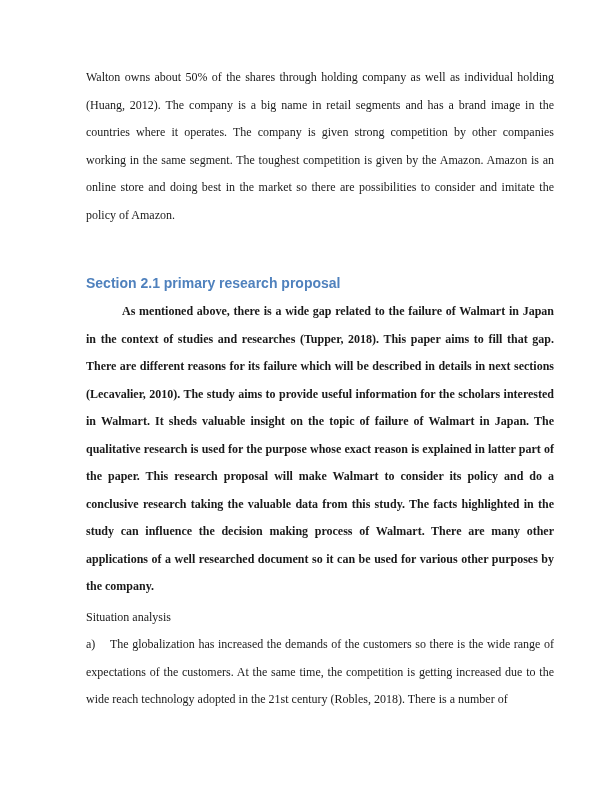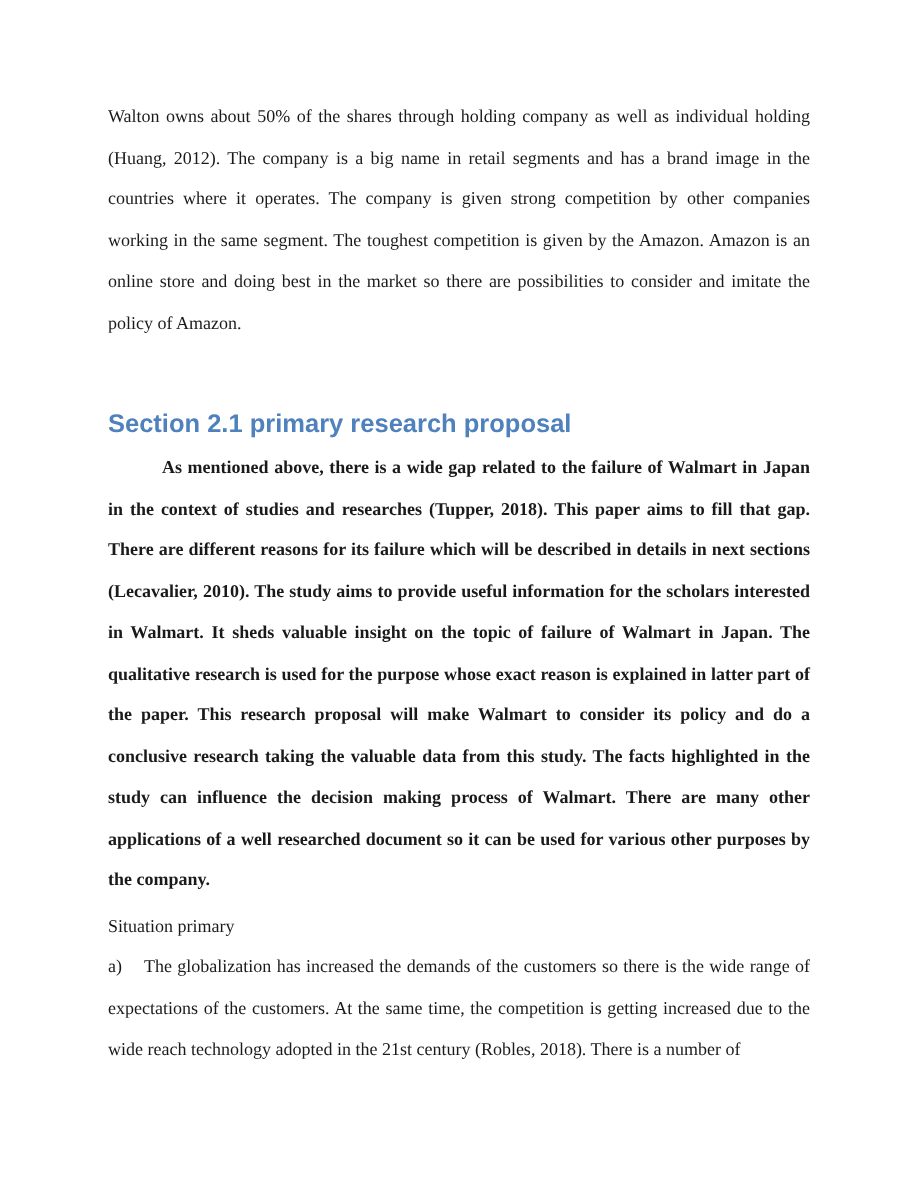--- a/index.html
+++ b/index.html
@@ -1,36 +1,36 @@
 <!DOCTYPE html>
 <html><head>
 <meta charset="utf-8">
 <style>
   html, body { margin: 0; padding: 0; background: #ffffff; }
   body { width: 612px; height: 792px; position: relative; overflow: hidden; }
-  .page { position: absolute; left: 0; top: 0; width: 492px; height: 792px; background: #ffffff; }
+  .page { position: absolute; left: 14px; top: 0; width: 492px; height: 792px; background: #ffffff; }
   .body-text {
     position: absolute;
     left: 72px;
     width: 468px;
     font-family: "Liberation Serif", serif;
     font-size: 12px;
     color: #1a1a1a;
     text-align: justify;
     line-height: 27.5px;
     margin: 0;
   }
   .p1 { top: 64px; }
   .heading {
     position: absolute;
     left: 72px;
     top: 274px;
     font-family: "Liberation Sans", sans-serif;
     font-weight: bold;
-    font-size: 17px;
+    font-size: 14px;
     color: #4f81bd;
     margin: 0;
     line-height: 18px;
   }
   .p2 { top: 298px; text-indent: 36px; font-weight: bold; }
   .sub-label {
     position: absolute;
     left: 72px;
     top: 604px;
     font-family: "Liberation Serif", serif;
@@ -45,16 +45,16 @@
 </head>
 <body>
 
 <div class="page">
   <p class="body-text p1">Walton owns about 50% of the shares through holding company as well as individual holding (Huang, 2012). The company is a big name in retail segments and has a brand image in the countries where it operates. The company is given strong competition by other companies working in the same segment. The toughest competition is given by the Amazon. Amazon is an online store and doing best in the market so there are possibilities to consider and imitate the policy of Amazon.</p>
 
   <h2 class="heading">Section 2.1 primary research proposal</h2>
 
   <p class="body-text p2">As mentioned above, there is a wide gap related to the failure of Walmart in Japan in the context of studies and researches (Tupper, 2018). This paper aims to fill that gap. There are different reasons for its failure which will be described in details in next sections (Lecavalier, 2010). The study aims to provide useful information for the scholars interested in Walmart. It sheds valuable insight on the topic of failure of Walmart in Japan. The qualitative research is used for the purpose whose exact reason is explained in latter part of the paper. This research proposal will make Walmart to consider its policy and do a conclusive research taking the valuable data from this study. The facts highlighted in the study can influence the decision making process of Walmart. There are many other applications of a well researched document so it can be used for various other purposes by the company.</p>
 
-  <p class="sub-label">Situation primary</p>
+  <p class="sub-label">Situation analysis</p>
 
   <p class="body-text p3"><span class="list-marker">a)</span><span>The globalization has increased the demands of the customers so there is the wide range of expectations of the customers. At the same time, the competition is getting increased due to the wide reach technology adopted in the 21st century (Robles, 2018). There is a number of</span></p>
 </div>
 
 </body></html>

